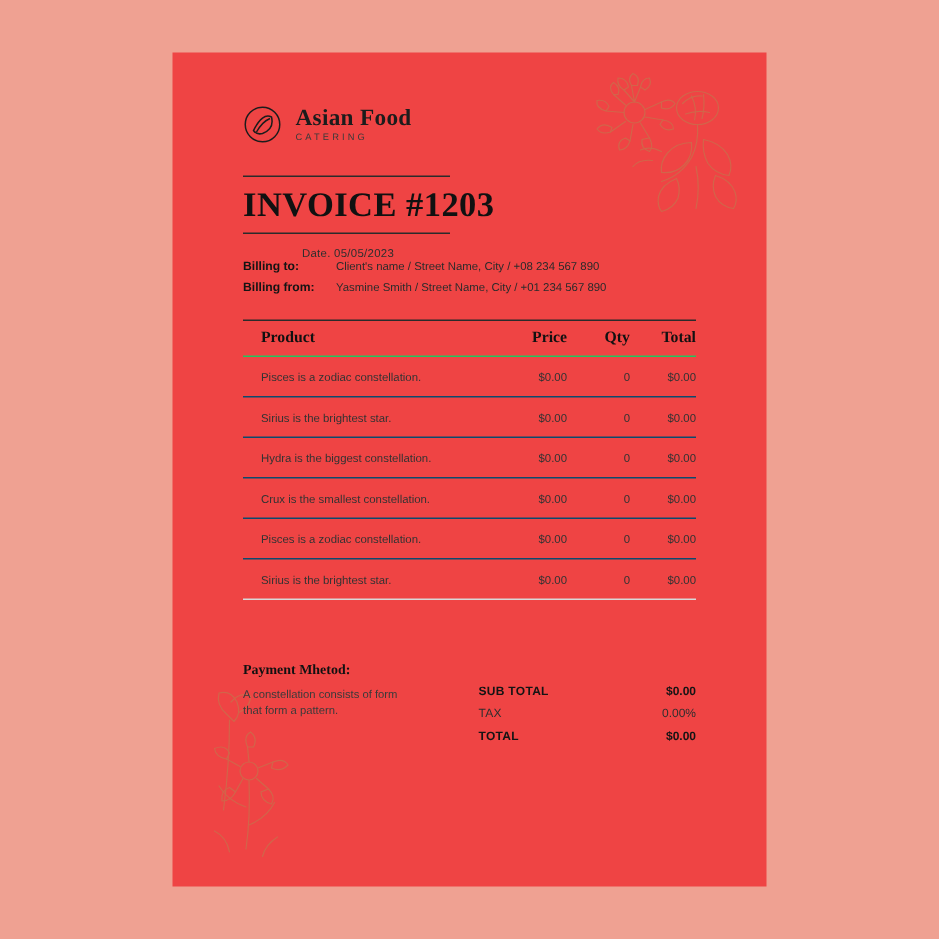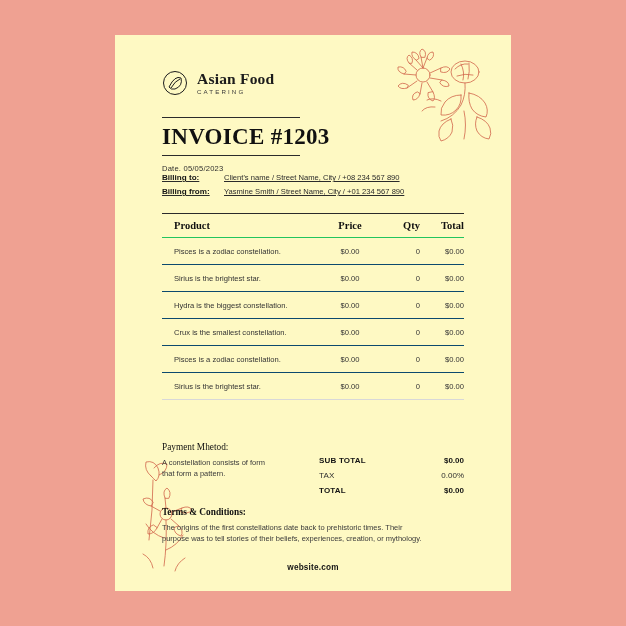--- a/index.html
+++ b/index.html
@@ -12,21 +12,21 @@
     background: #efa192;
     font-family: "Liberation Sans", sans-serif;
     overflow: hidden;
   }
   .page {
     position: absolute;
     left: 115px;
     top: 35px;
     width: 396px;
     height: 556px;
-    background: #fef9c3;
+    background: #ef4444;
     box-sizing: border-box;
     overflow: hidden;
   }
 
   
   .brand {
     position: absolute;
     left: 47px;
     top: 35px;
     display: flex;
@@ -69,20 +69,21 @@
     width: 95px;
     height: 115px;
   }
 
   
   .title-wrap {
     position: absolute;
     left: 47px;
     top: 82px;
     width: 140px;
+    text-align: center;
   }
   .title-rule {
     border-top: 1px solid #2b2b2b;
     width: 138px;
   }
   .invoice-title {
     font-family: "Liberation Serif", serif;
     font-weight: bold;
     font-size: 23px;
     color: #111;
@@ -106,21 +107,20 @@
     position: absolute;
     left: 47px;
     top: 138px;
     font-size: 7.8px;
     color: #2b2b2b;
   }
   .billing-row {
     display: flex;
     align-items: center;
     margin-bottom: 5px;
-    text-decoration: underline;
   }
   .billing-label {
     font-weight: bold;
     font-size: 8.1px;
     color: #141414;
     width: 62px;
     flex: 0 0 62px;
   }
   .billing-value {
     font-size: 7.6px;
@@ -143,21 +143,21 @@
     border-bottom: 1px solid #22c55e;
     padding: 6px 0 6px 0;
   }
   .th {
     font-family: "Liberation Serif", serif;
     font-weight: bold;
     font-size: 10.5px;
     color: #111;
   }
   .c-product { width: 160px; flex: 0 0 160px; padding-left: 12px; box-sizing: border-box; }
-  .c-price   { width: 56px;  flex: 0 0 56px;  text-align: center; }
+  .c-price   { width: 56px;  flex: 0 0 56px;  text-align: right; }
   .c-qty     { width: 42px;  flex: 0 0 42px;  text-align: right; }
   .c-total   { width: 44px;  flex: 0 0 44px;  text-align: right; }
 
   .trow {
     border-bottom: 1px solid #0c4a6e;
     padding: 8.5px 0;
     font-size: 7.6px;
     color: #333;
   }
   .trow:last-child { border-bottom: 1px solid #d8d8d8; }
@@ -171,21 +171,21 @@
     top: 407px;
     width: 302px;
     display: flex;
     justify-content: space-between;
   }
   .payment {
     width: 150px;
   }
   .payment-title {
     font-family: "Liberation Serif", serif;
-    font-weight: normal;
+    font-weight: bold;
     font-size: 9.3px;
     color: #111;
     margin-bottom: 6px;
   }
   .payment-text {
     font-size: 7.5px;
     color: #3a3a3a;
     line-height: 1.45;
   }
   .totals {
@@ -387,20 +387,14 @@
         <div class="totals-label">TAX</div>
         <div class="totals-value">0.00%</div>
       </div>
       <div class="totals-row">
         <div class="totals-label">TOTAL</div>
         <div class="totals-value">$0.00</div>
       </div>
     </div>
   </div>
 
-  <div class="terms">
-    <div class="terms-title">Terms &amp; Conditions:</div>
-    <div class="terms-text">The origins of the first constellations date back to prehistoric times. Their</div>
-    <div class="terms-text">purpose was to tell stories of their beliefs, experiences, creation, or mythology.</div>
-    <div class="website">website.com</div>
-  </div>
 
 </div>
 
 </body></html>

